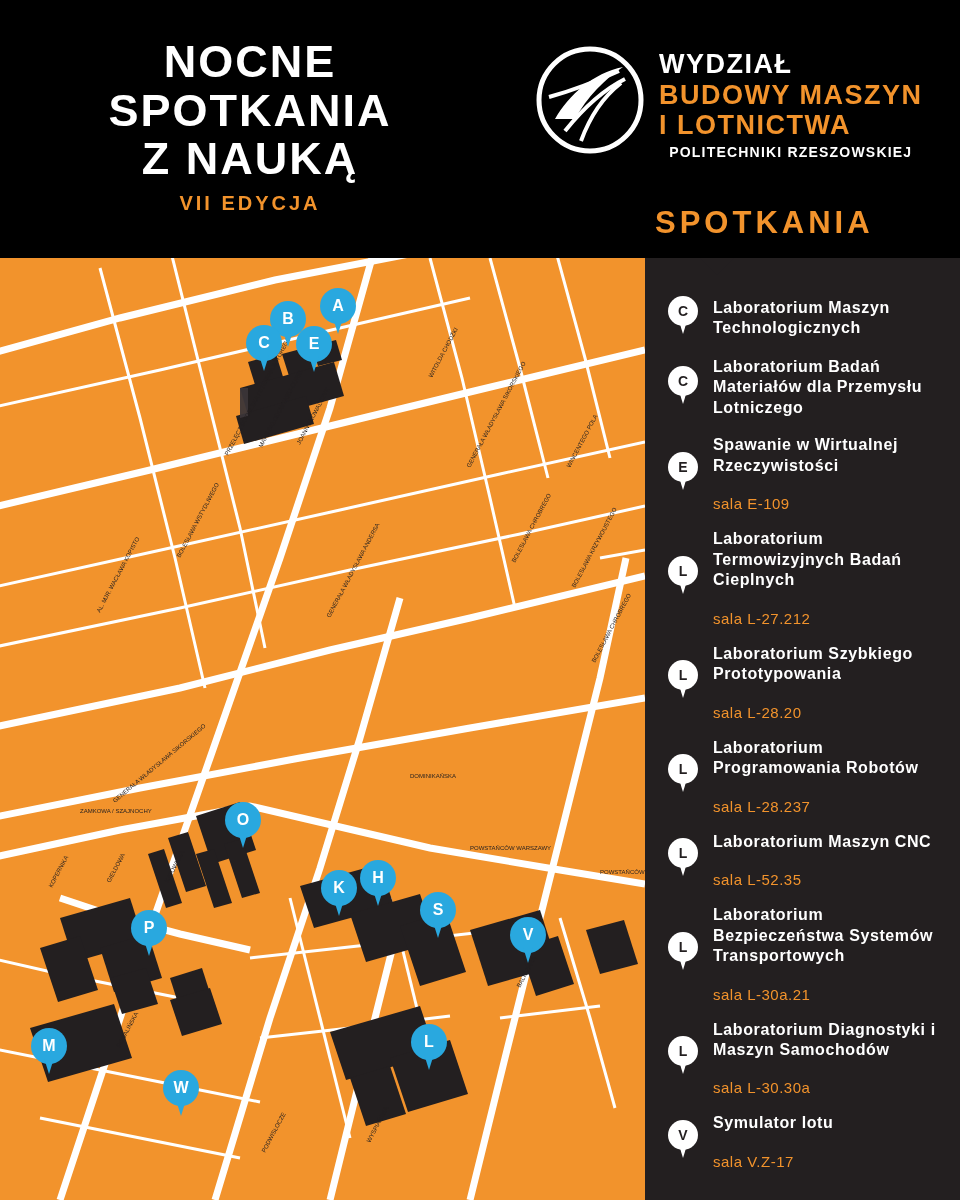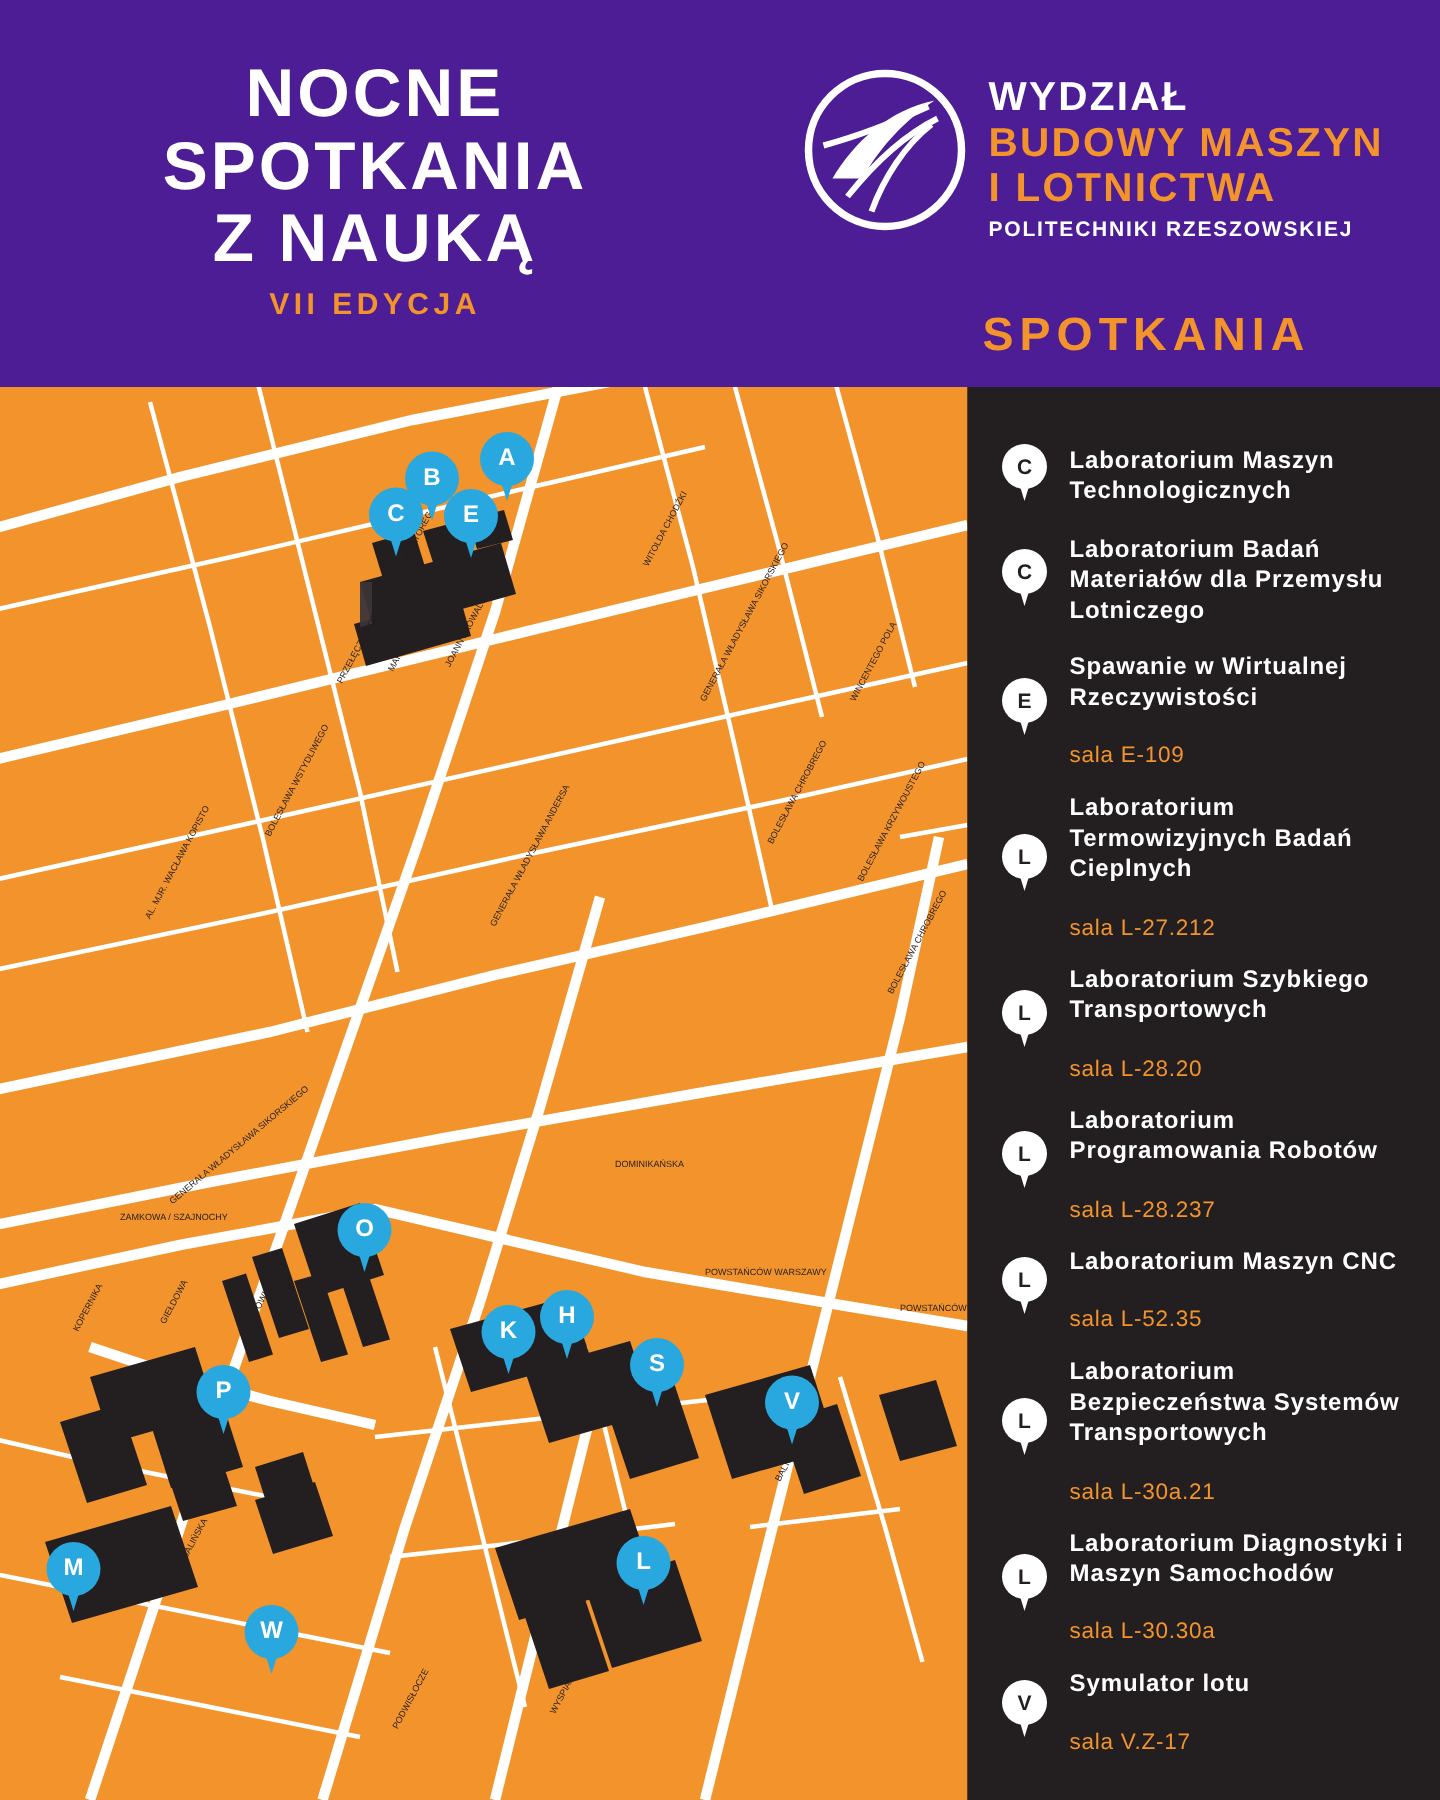--- a/index.html
+++ b/index.html
@@ -5,21 +5,21 @@
   * { box-sizing: border-box; margin: 0; padding: 0; }
   html, body {
     width: 960px; height: 1200px;
     font-family: "Liberation Sans", sans-serif;
     background: #231f20;
     overflow: hidden;
   }
   .page { position: relative; width: 960px; height: 1200px; background: #231f20; }
 
   
-  .header { position: absolute; left: 0; top: 0; width: 960px; height: 258px; background: #4c1d95; }
+  .header { position: absolute; left: 0; top: 0; width: 960px; height: 258px; background: #000000; }
 
   .event-title {
     position: absolute; left: 40px; top: 38px; width: 420px;
     text-align: center; color: #ffffff;
   }
   .event-title .ln {
     font-weight: bold; letter-spacing: 2px; line-height: 1.08;
     text-transform: uppercase;
   }
   .event-title .ln1 { font-size: 45px; }
@@ -29,21 +29,21 @@
     margin-top: 8px; font-size: 20px; letter-spacing: 3px;
     color: #f2932c; font-weight: bold;
   }
 
   .brand { position: absolute; left: 535px; top: 45px; display: flex; align-items: flex-start; }
   .brand-logo { width: 110px; height: 110px; flex: 0 0 110px; }
   .brand-text { margin-left: 14px; color: #ffffff; padding-top: 4px; }
   .brand-text .b1 { font-size: 27px; font-weight: bold; letter-spacing: 1.5px; }
   .brand-text .b2 { font-size: 27px; font-weight: bold; letter-spacing: 1.5px; color: #f2932c; line-height: 1.12; }
   .brand-text .b3 { font-size: 27px; font-weight: bold; letter-spacing: 1.5px; color: #f2932c; line-height: 1.12; }
-  .brand-text .b4 { font-size: 14px; font-weight: bold; letter-spacing: 1.2px; margin-top: 4px; }
+  .brand-text .b4 { font-size: 14px; font-weight: bold; letter-spacing: 1.2px; margin-top: 4px; text-align: center; }
 
   .attractions-title {
     position: absolute; left: 655px; top: 205px;
     color: #f2932c; font-size: 31px; font-weight: bold; letter-spacing: 4px;
   }
   .notch {
     position: absolute; left: 700px; top: 258px;
     width: 0; height: 0; border-left: 17px solid transparent;
     border-right: 17px solid transparent; border-top: 17px solid #231f20;
     z-index: 6;
@@ -321,21 +321,21 @@
         <div class="room">sala L-27.212</div>
       </div>
     </div>
 
     <div class="entry">
       <div class="marker">
         <div class="head">L</div>
         <div class="tail"></div>
       </div>
       <div class="txt">
-        <div class="name">Laboratorium Szybkiego Transportowych</div>
+        <div class="name">Laboratorium Szybkiego Prototypowania</div>
         <div class="room">sala L-28.20</div>
       </div>
     </div>
 
     <div class="entry">
       <div class="marker">
         <div class="head">L</div>
         <div class="tail"></div>
       </div>
       <div class="txt">

